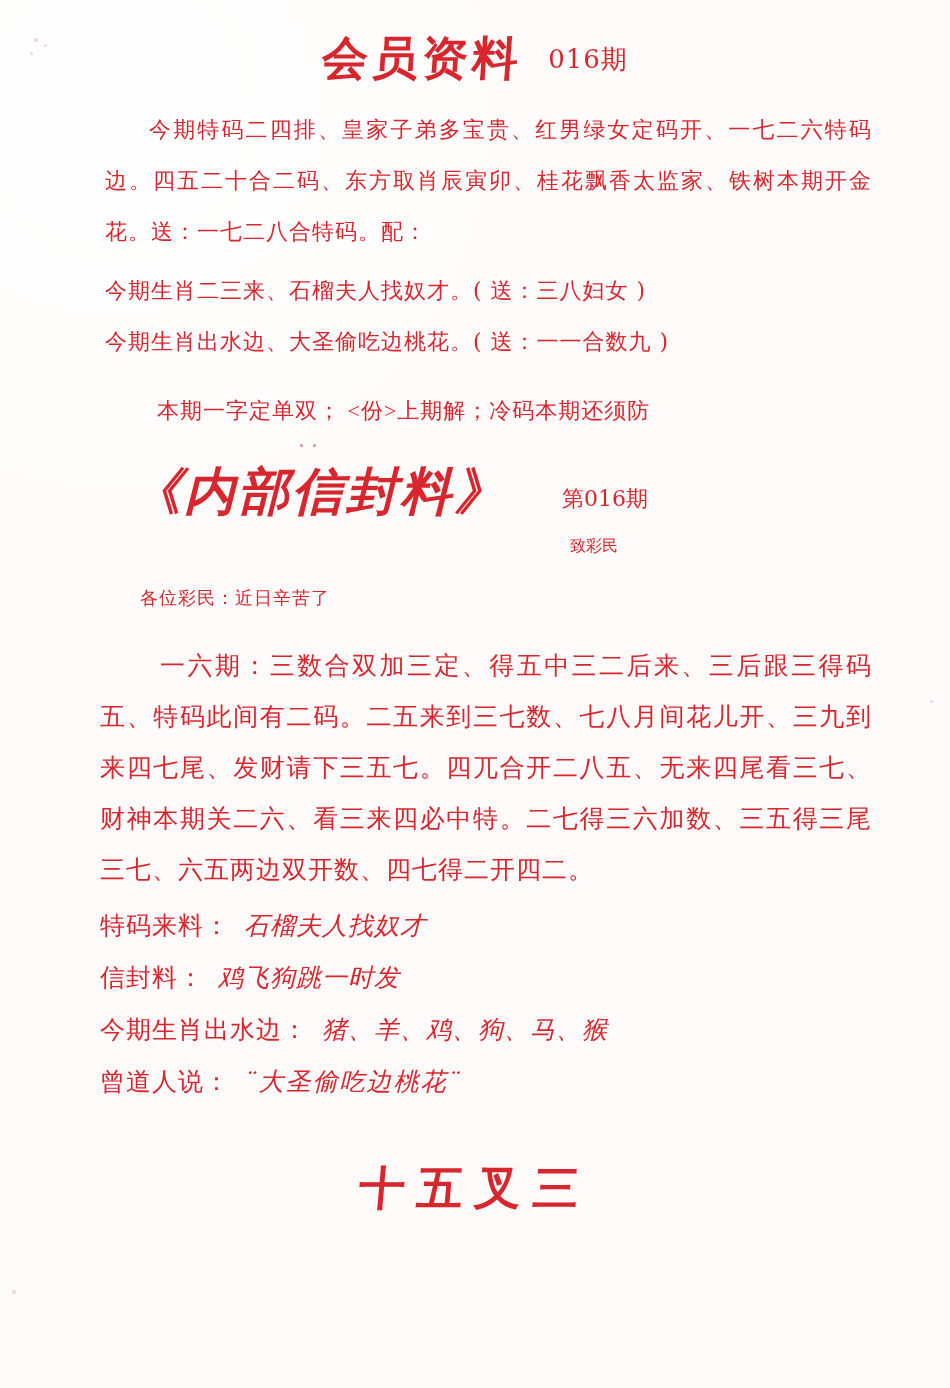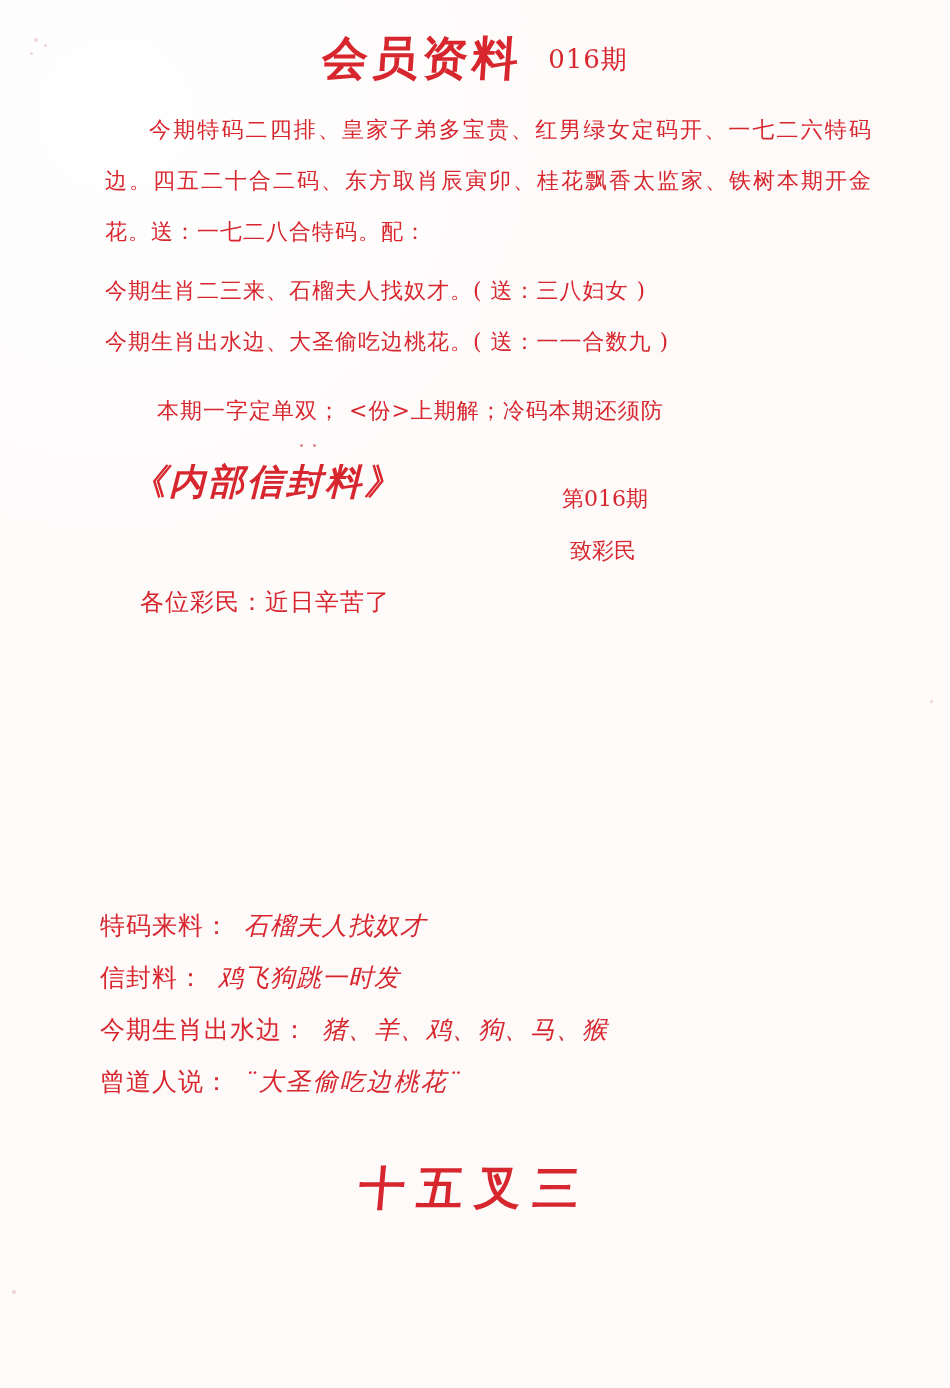--- a/index.html
+++ b/index.html
@@ -81,60 +81,61 @@
   }
   .indent { text-indent: 44px; }
 
   .line-pair {
     margin-top: 8px !important;
   }
 
   .body1 .centerish {
     text-indent: 52px;
     margin-top: 18px !important;
+    font-family: Liberation Serif, serif;
   }
 
   
   .sec2-header {
     position: absolute;
     top: 458px;
     left: 0;
     width: 950px;
   }
   .title2 {
     position: absolute;
     left: 130px;
     top: 0;
-    font-size: 36px;
+    font-size: 51px;
     font-weight: 700;
     font-style: italic;
     letter-spacing: 3px;
     color: #d8262e;
     font-family: "DejaVu Sans", "Liberation Sans", sans-serif;
   }
   .issue2 {
     position: absolute;
     left: 562px;
     top: 26px;
     font-size: 22px;
     color: #d8262e;
   }
   .to-lottery {
     position: absolute;
     left: 570px;
     top: 78px;
-    font-size: 22px;
+    font-size: 16px;
     color: #d8262e;
   }
 
   .greet {
     position: absolute;
     top: 586px;
     left: 140px;
-    font-size: 24px;
+    font-size: 18px;
     color: #d8262e;
     letter-spacing: 1px;
   }
 
   .body2 {
     position: absolute;
     top: 640px;
     left: 0;
     width: 950px;
     box-sizing: border-box;
@@ -215,20 +216,23 @@
   <div class="dots-a"><span></span><span></span></div>
 
   <div class="sec2-header">
     <div class="title2">《内部信封料》</div>
     <div class="issue2">第016期</div>
     <div class="to-lottery">致彩民</div>
   </div>
 
   <div class="greet">各位彩民：近日辛苦了</div>
 
+  <div class="body2">
+    <p class="first">一六期：三数合双加三定、得五中三二后来、三后跟三得码五、特码此间有二码。二五来到三七数、七八月间花儿开、三九到来四七尾、发财请下三五七。四兀合开二八五、无来四尾看三七、财神本期关二六、看三来四必中特。二七得三六加数、三五得三尾三七、六五两边双开数、四七得二开四二。</p>
+  </div>
 
   <div class="fields">
     <div class="row">
       <span>特码来料：</span><span class="val">石榴夫人找奴才</span>
     </div>
     <div class="row">
       <span>信封料：</span><span class="val">鸡飞狗跳一时发</span>
     </div>
     <div class="row">
       <span>今期生肖出水边：</span><span class="val">猪、羊、鸡、狗、马、猴</span>

